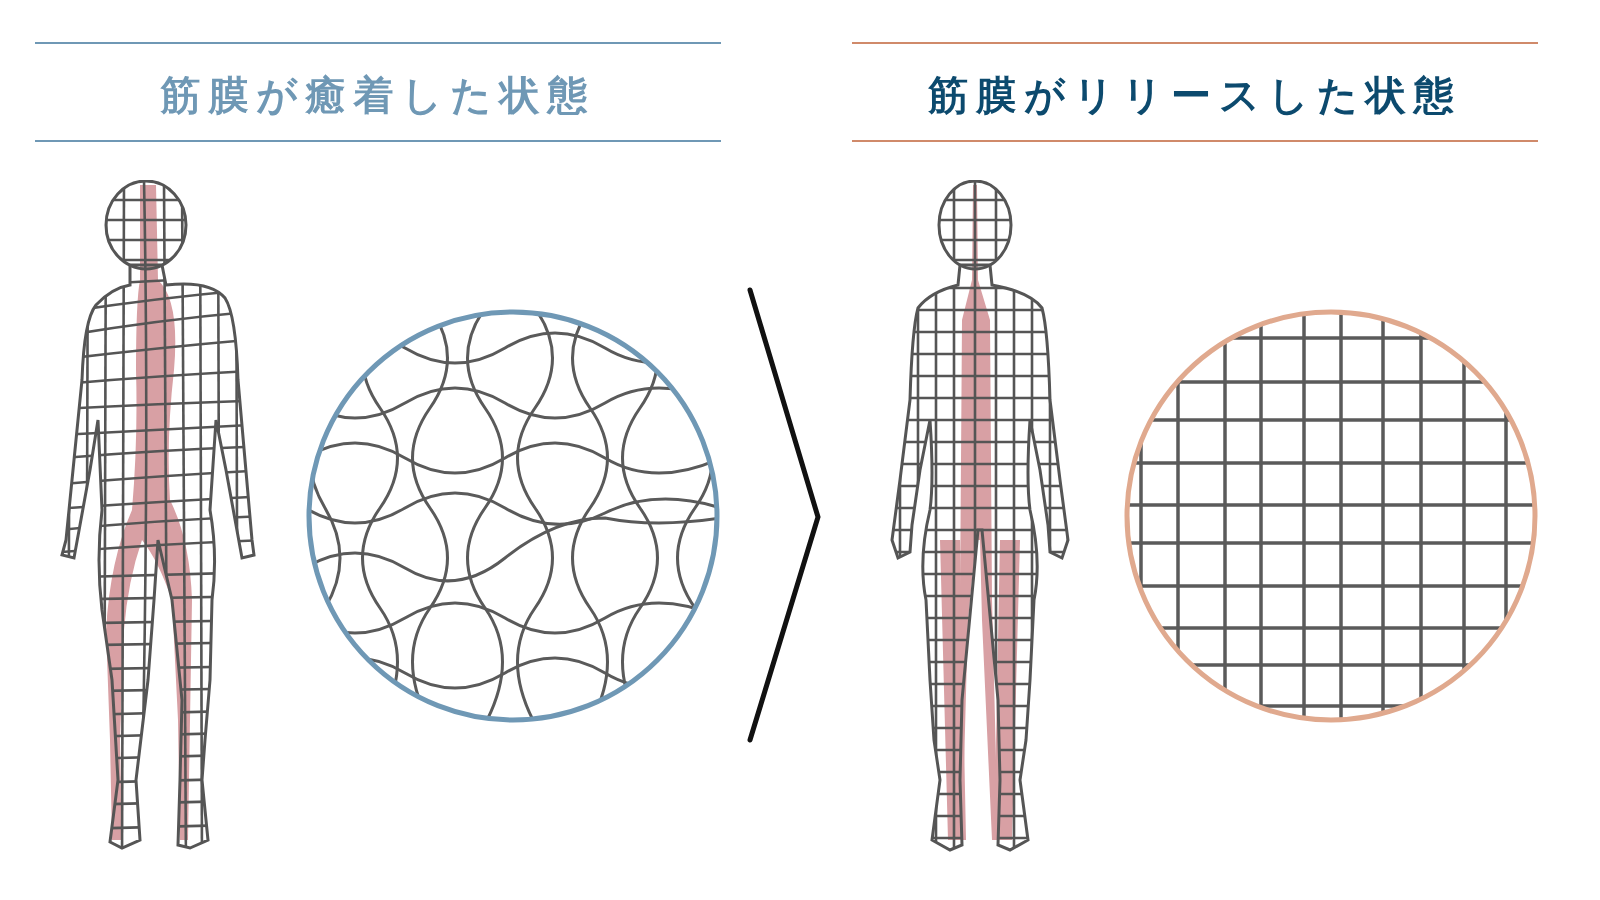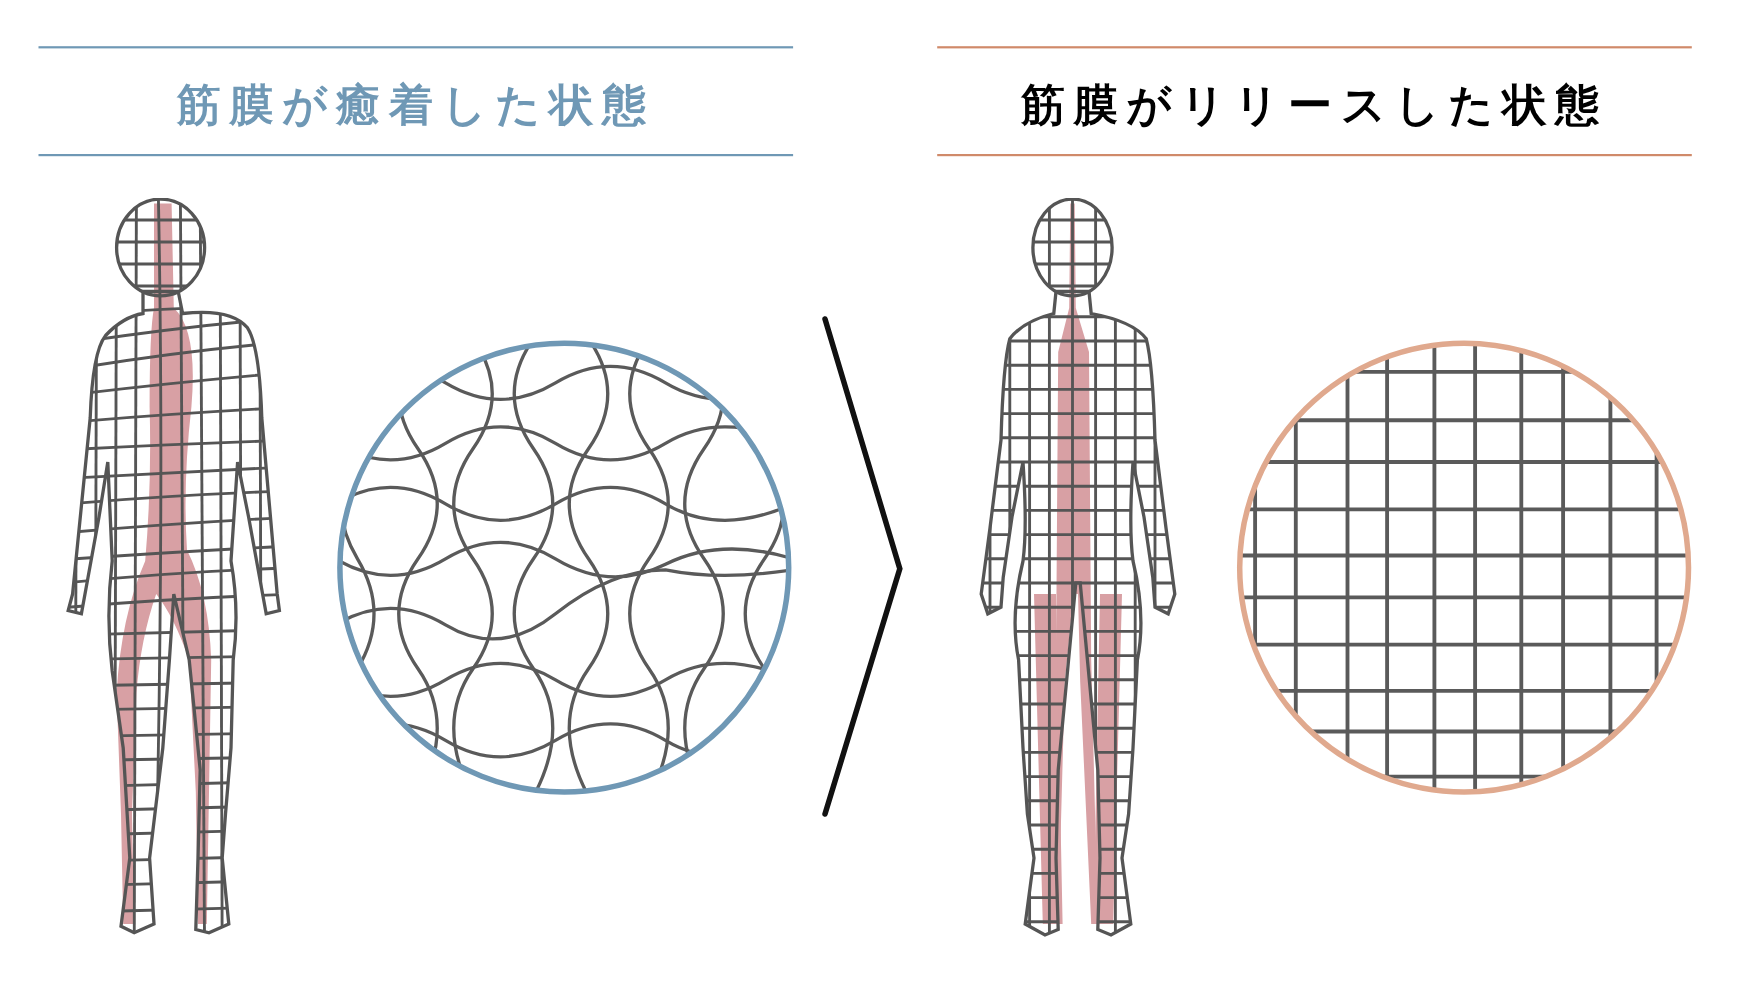--- a/index.html
+++ b/index.html
@@ -6,21 +6,21 @@
   html, body { width: 1600px; height: 900px; background: #ffffff; overflow: hidden; }
   body { position: relative; font-family: "DejaVu Sans", sans-serif; }
   .panel { position: absolute; top: 0; height: 900px; }
   .panel-left { left: 0; width: 760px; }
   .panel-right { left: 840px; width: 760px; }
   .title-block { position: absolute; top: 42px; height: 100px; }
   .panel-left .title-block { left: 35px; width: 686px; border-top: 2px solid #6f98b5; border-bottom: 2px solid #6f98b5; }
   .panel-right .title-block { left: 12px; width: 686px; border-top: 2px solid #d08a6a; border-bottom: 2px solid #d08a6a; }
   .title-text { position: absolute; left: 0; right: 0; top: 24px; text-align: center; font-weight: bold; font-size: 40px; letter-spacing: 8px; }
   .panel-left .title-text { color: #6f98b5; font-family: Liberation Mono, monospace; }
-  .panel-right .title-text { color: #000000; }
+  .panel-right .title-text { color: #0c4a6e; }
   .figure { position: absolute; top: 180px; }
   .panel-left .figure { left: 40px; }
   .panel-right .figure { left: 30px; }
   .zoom-circle { position: absolute; }
   .panel-left .zoom-circle { left: 305px; top: 308px; }
   .panel-right .zoom-circle { left: 283px; top: 308px; }
   .arrow { position: absolute; left: 740px; top: 285px; }
   svg { display: block; }
 </style>
 </head>

